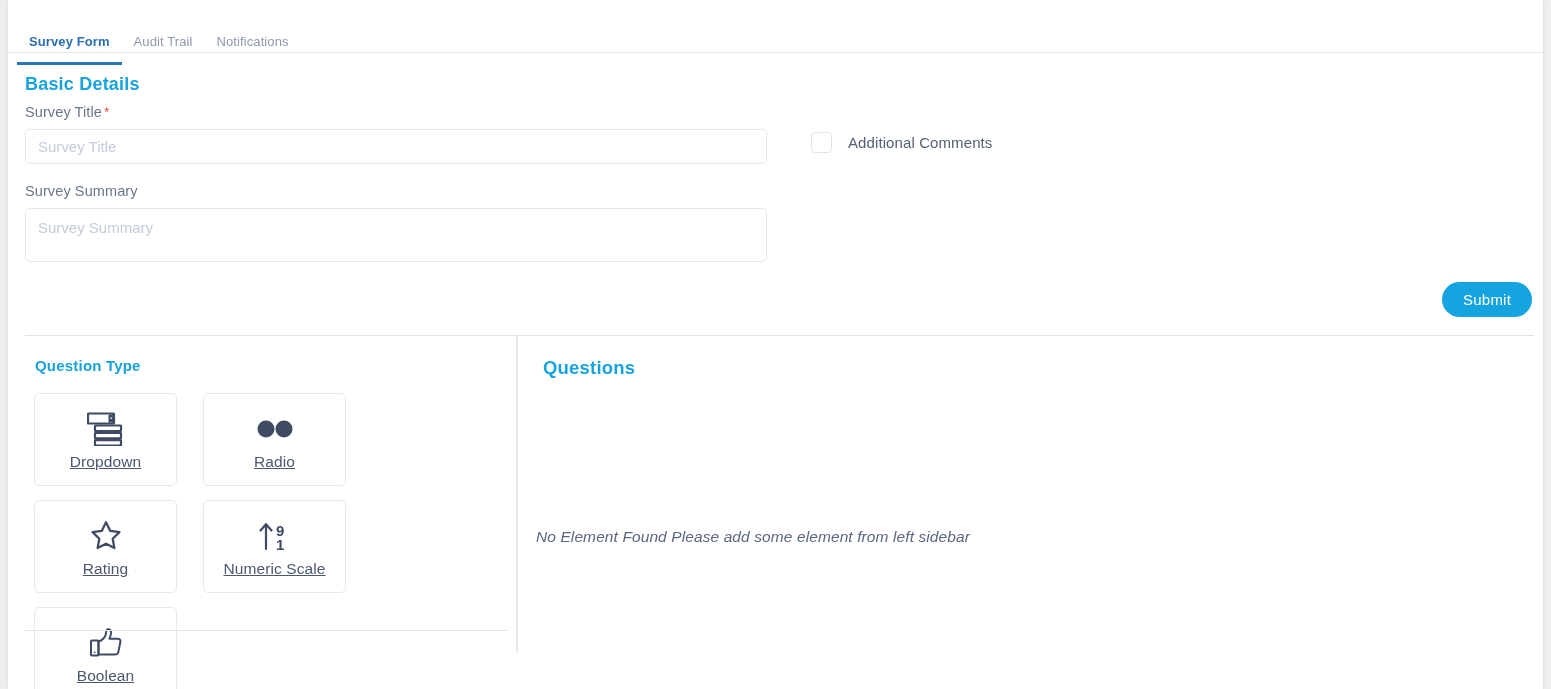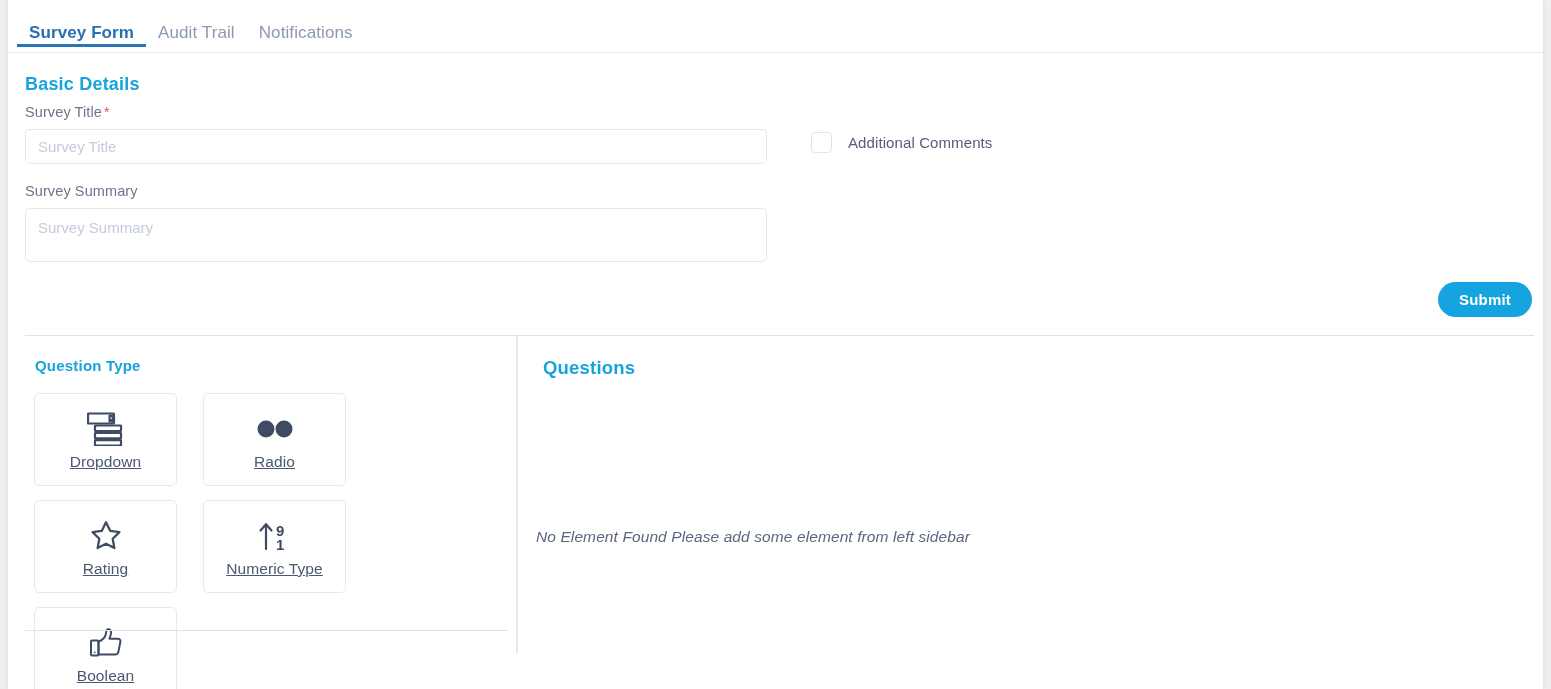--- a/index.html
+++ b/index.html
@@ -48,22 +48,22 @@
     position: absolute;
     left: 9px;
     top: 0;
     height: 53px;
     display: flex;
     align-items: flex-start;
   }
   .tab {
     position: relative;
     padding: 18px 12px 0 12px;
-    height: 47px;
-    font-size: 17px;
+    height: 65px;
+    font-size: 13px;
     color: #8c99ad;
     letter-spacing: 0.1px;
     cursor: pointer;
     white-space: nowrap;
     background: transparent;
     border: none;
     font-family: "Liberation Sans", sans-serif;
   }
   .tab .tab-underline {
     position: absolute;
@@ -175,21 +175,20 @@
     height: 35px;
     padding: 0 21px;
     background: #15a4e0;
     color: #ffffff;
     border: none;
     border-radius: 18px;
     font-size: 15px;
     font-family: "Liberation Sans", sans-serif;
     cursor: pointer;
     letter-spacing: 0.2px;
-    font-weight: bold;
   }
 
   
   #main-separator {
     position: absolute;
     left: 17px;
     top: 335px;
     width: 1509px;
     height: 1px;
     background: #dde3ea;
@@ -381,21 +380,21 @@
 
         <div class="type-card">
           <span class="ico">
             <svg width="36" height="32" viewBox="0 0 36 32" fill="none">
               <path d="M9 29 L9 5" stroke="#3e4b63" stroke-width="2.2" stroke-linecap="round"></path>
               <path d="M3.5 10.5 L9 4.2 L14.5 10.5" stroke="#3e4b63" stroke-width="2.2" stroke-linecap="round" stroke-linejoin="round" fill="none"></path>
               <text x="19" y="15.5" font-family="Liberation Sans, sans-serif" font-size="15" font-weight="bold" fill="#3e4b63">9</text>
               <text x="19" y="30" font-family="Liberation Sans, sans-serif" font-size="15" font-weight="bold" fill="#3e4b63">1</text>
             </svg>
           </span>
-          <span class="tlabel">Numeric Type</span>
+          <span class="tlabel">Numeric Scale</span>
         </div>
 
         <div class="type-card">
           <span class="ico">
             <svg width="34" height="34" viewBox="0 0 34 34" fill="none">
               <rect x="2" y="14.5" width="7.5" height="15" rx="1" stroke="#3e4b63" stroke-width="2" fill="none"></rect>
               <circle cx="5.7" cy="26.3" r="0.9" fill="#3e4b63"></circle>
               <path d="M9.5 15.5 C13 14.8 16.2 11.5 16.8 8.2 C17.2 5.6 17 3.6 18.8 3.2
                        C21 2.8 22.3 4.8 22.0 7.3 C21.8 9.3 21.0 11.3 20.4 12.7 L28.8 12.7
                        C30.6 12.7 31.8 14.2 31.4 15.9 L29.4 25.6 C29.1 27.3 27.6 28.6 25.9 28.6

